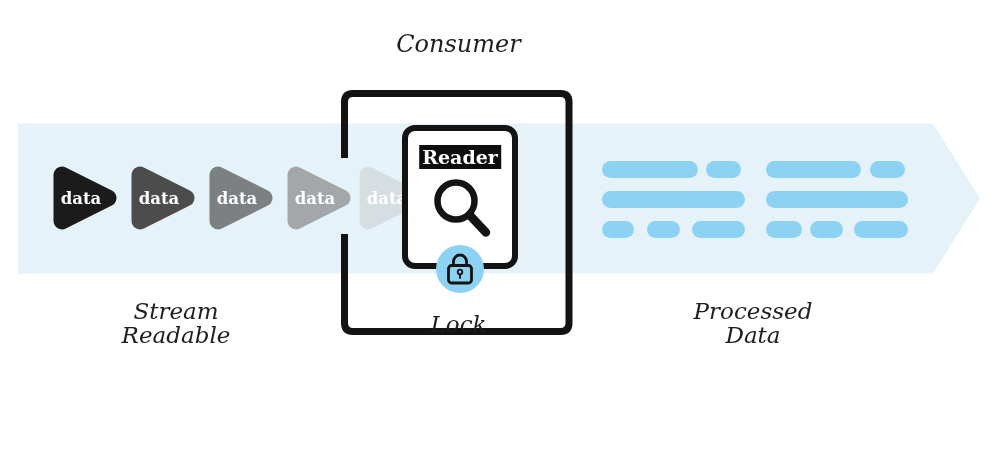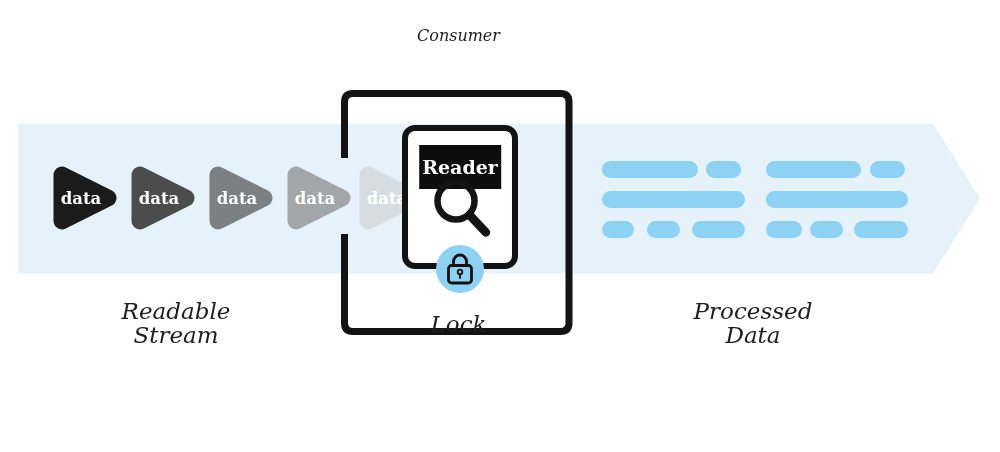--- a/index.html
+++ b/index.html
@@ -53,21 +53,21 @@
   }
   .reader-label {
     position: absolute;
     left: 50%; top: 14px;
     transform: translateX(-50%);
     background: var(--reader-label-bg, #0d0d0d);
     color: var(--reader-label-text, #ffffff);
     font-weight: bold;
     font-size: 19px;
     line-height: 24px;
-    padding: 10px 3px;
+    padding: 0 3px;
     white-space: nowrap;
   }
   .magnifier-svg { position: absolute; left: 0; top: 0; }
   .magnifier-svg .stroke { stroke: var(--outline, #131313); fill: none; }
 
   
   .lock-badge {
     position: absolute;
     left: 436px; top: 245px;
     width: 48px; height: 48px;
@@ -79,21 +79,21 @@
 
   
   .caption {
     position: absolute;
     text-align: center;
     font-style: italic;
     color: var(--text, #1e1e1e);
     font-size: 23px;
     line-height: 24px;
   }
-  .caption-consumer { left: 345px; top: 24px; width: 227px; font-size: 16px; }
+  .caption-consumer { left: 345px; top: 32px; width: 227px; font-size: 24px; }
   .caption-lock { left: 345px; top: 312px; width: 227px; }
   .caption-readable { left: 66px; top: 299px; width: 220px; }
   .caption-processed { left: 643px; top: 299px; width: 220px; }
 </style>
 </head>
 <body>
 
 <div class="canvas">
 
   <svg class="layer" viewBox="0 0 1000 452">
@@ -154,21 +154,21 @@
       <path class="stroke" d="M17.5 21 L17.5 16.5 A6.5 6.5 0 0 1 30.5 16.5 L30.5 21" stroke-width="2.8"></path>
       <rect class="stroke" x="12.5" y="20.5" width="23" height="17.5" rx="3" stroke-width="2.8"></rect>
       <circle class="stroke" cx="24" cy="27" r="2.3" stroke-width="1.8"></circle>
       <line class="stroke" x1="24" y1="29.3" x2="24" y2="33" stroke-width="1.9" stroke-linecap="round"></line>
     </svg>
   </div>
 
   <div class="caption caption-consumer">Consumer</div>
   <div class="caption caption-lock">Lock</div>
   <div class="caption caption-readable">
+    <div>Stream</div>
     <div>Readable</div>
-    <div>Stream</div>
   </div>
   <div class="caption caption-processed">
     <div>Processed</div>
     <div>Data</div>
   </div>
 
 </div>
 
 </body></html>

